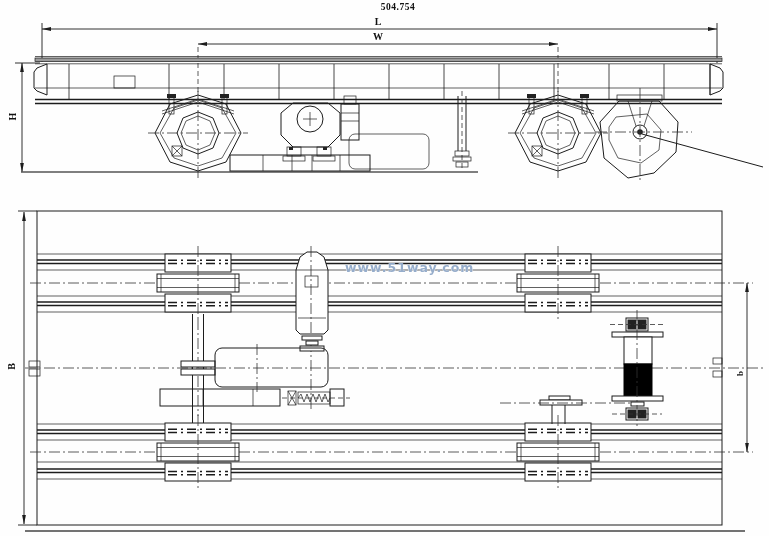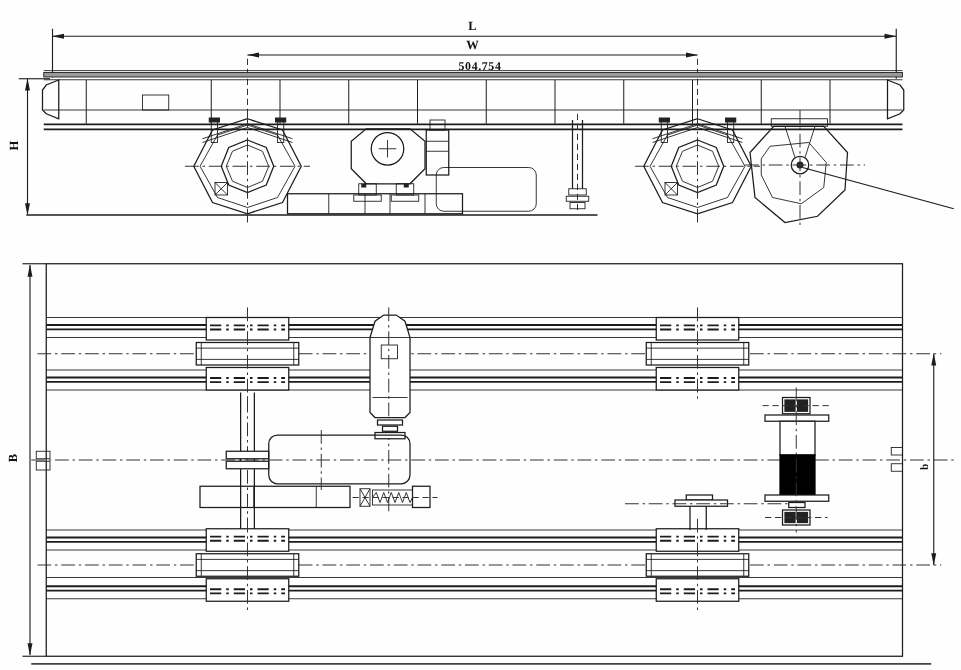--- a/index.html
+++ b/index.html
@@ -6,21 +6,21 @@
   #stage{
     position:relative;width:769px;height:536px;background:#fefefe;
     font-family:"Liberation Serif", serif;overflow:hidden;
   }
   svg{position:absolute;left:0;top:0;}
   .lbl{
     position:absolute;color:#111;font-weight:bold;font-size:10px;
     text-align:center;line-height:11px;white-space:nowrap;
   }
   .rot{transform:rotate(-90deg);transform-origin:center center;}
-  #part-number{left:350px;top:2px;width:68px;font-size:9.5px;letter-spacing:0.5px;margin-top:47px;}
+  #part-number{left:364px;top:2px;width:68px;font-size:9.5px;letter-spacing:0.5px;}
   #dim-L{left:360px;top:16px;width:36px;}
   #dim-W{left:360px;top:31px;width:36px;}
   #dim-H{left:4px;top:111px;width:16px;}
   #dim-B{left:3px;top:361px;width:16px;}
   #dim-b{left:733px;top:368px;width:14px;font-size:9px;}
   #watermark{
     position:absolute;left:345px;top:260px;width:120px;
     font-family:"DejaVu Sans", sans-serif;font-size:12.5px;font-weight:bold;
     color:rgba(124,152,190,0.8);letter-spacing:1px;
     text-shadow:0 0 1px #ffffff, 0 1px 0 rgba(255,255,255,0.9);
@@ -299,13 +299,14 @@
       </g>
     </g>
   </svg>
 
   <div class="lbl" id="part-number">504.754</div>
   <div class="lbl" id="dim-L">L</div>
   <div class="lbl" id="dim-W">W</div>
   <div class="lbl rot" id="dim-H">H</div>
   <div class="lbl rot" id="dim-B">B</div>
   <div class="lbl rot" id="dim-b">b</div>
+  <div id="watermark">www.51way.com</div>
 </div>
 
 </body></html>

